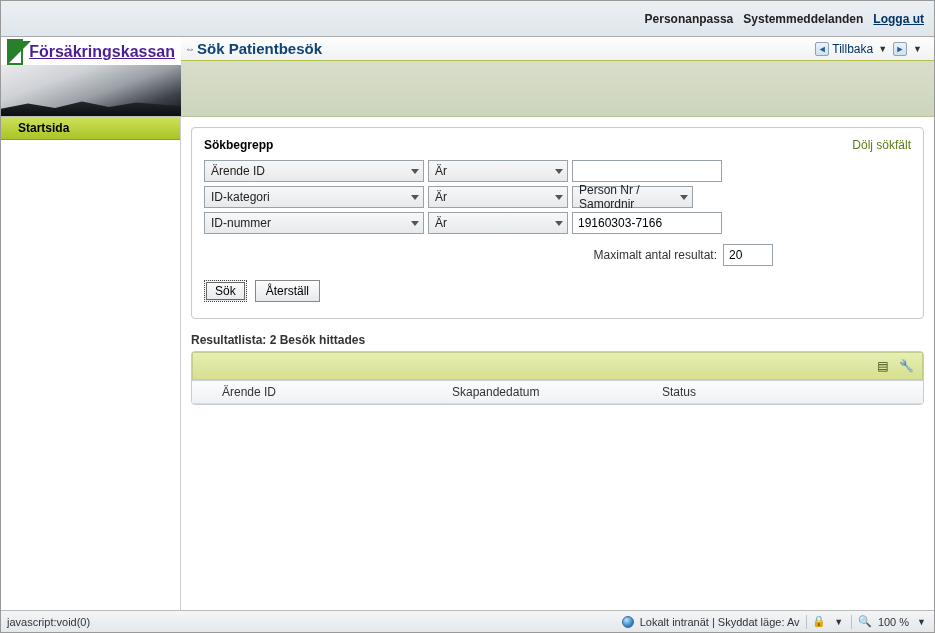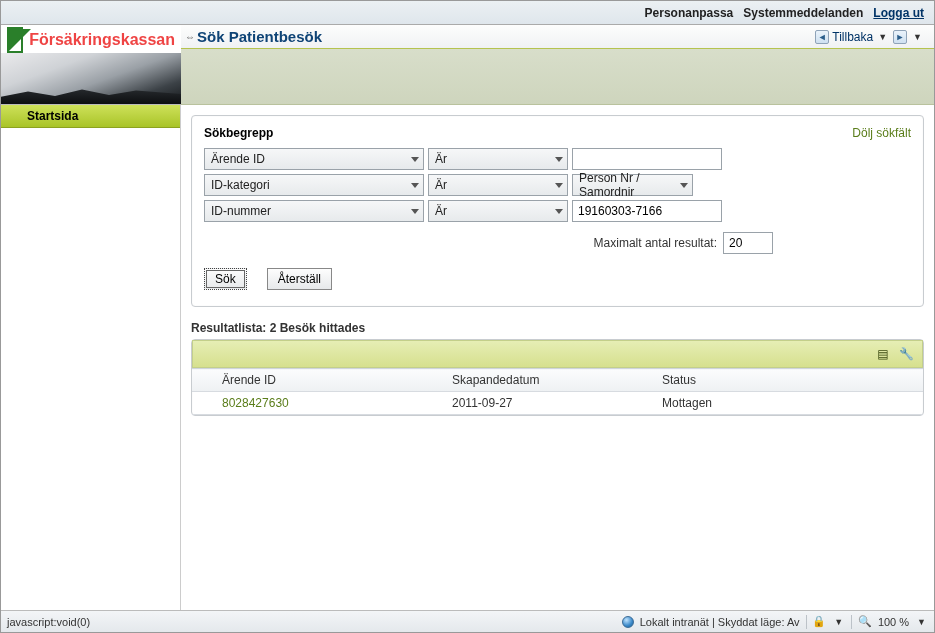--- a/index.html
+++ b/index.html
@@ -13,21 +13,21 @@
     overflow: hidden;
   }
   .app {
     width: 935px; height: 633px;
     display: flex; flex-direction: column;
     border: 1px solid #999;
     position: relative;
   }
   
   .topnav {
-    height: 24px;
+    height: 36px;
     background: linear-gradient(#ebf0f3, #dfe6ec);
     border-bottom: 1px solid #aaa;
     display: flex; justify-content: flex-end; align-items: center;
     gap: 10px; padding: 8px 10px;
     font-size: 12px;
   }
   .topnav a { color: #003366; text-decoration: none; }
   .topnav a.logout { text-decoration: underline; font-weight: bold; }
   .topnav .hlink { font-weight: bold; color: #222; }
   
@@ -47,21 +47,21 @@
     width: 26px; height: 26px;
     border: 2px solid #2a7f2a;
     position: relative;
   }
   .logo-square::before {
     content: ""; position: absolute;
     left: 0; top: 0; width: 0; height: 0;
     border-top: 22px solid #2a7f2a;
     border-right: 22px solid transparent;
   }
-  .logo-text { font-weight: bold; font-size: 16px; color: #ef4444; white-space: nowrap; }
+  .logo-text { font-weight: bold; font-size: 16px; color: #4c1d95; white-space: nowrap; text-decoration: underline; }
   .hero-img {
     flex: 1;
     background:
       linear-gradient(160deg,#eaeaec 0%, #cfd2d6 30%, #9aa0a6 55%, #3c4247 80%, #14171a 100%);
     position: relative;
     overflow: hidden;
   }
   .hero-img::after {
     content: "";
     position: absolute; left: 0; right: 0; bottom: 0; height: 18px;
@@ -103,21 +103,21 @@
   
   .body-row { flex: 1; display: flex; min-height: 0; }
   .sidebar {
     width: 180px;
     border-right: 1px solid #ccc;
     background: #fff;
   }
   .sidebar-item {
     background: linear-gradient(#cee15a,#a9c428);
     border-bottom: 1px solid #8ca21f;
-    padding: 4px 26px;
+    padding: 4px 17px;
     font-weight: bold; color: #000;
     cursor: pointer;
   }
   .main {
     flex: 1;
     padding: 10px 10px 10px 10px;
     overflow: auto;
     background: #fff;
   }
   .panel {
@@ -169,21 +169,21 @@
   .max-row input { width: 50px; }
   .btn {
     height: 22px;
     border: 1px solid #888;
     background: linear-gradient(#fdfdfd,#e7e9eb);
     padding: 0 10px;
     font-size: 12px; font-family: inherit;
     cursor: pointer;
   }
   .btn.primary { border: 1px dotted #444; outline: 1px solid #666; outline-offset: -3px; }
-  .btns { display: flex; gap: 20px; }
+  .btns { display: flex; gap: 8px; }
   
   .results-title { font-weight: bold; margin-bottom: 4px; }
   .results-toolbar {
     height: 28px;
     background: linear-gradient(#e6eeb5,#d6e08e);
     border: 1px solid #c3cf8a;
     display: flex; justify-content: flex-end; align-items: center;
     gap: 10px; padding: 0 8px;
   }
   .mini-icon {
@@ -351,26 +351,20 @@
             </colgroup>
           <thead>
             <tr>
               <th></th>
               <th>Ärende ID</th>
               <th>Skapandedatum</th>
               <th>Status</th>
             </tr>
           </thead>
           <tbody>
-            <tr>
-              <td></td>
-              <td><span class="id-link">8028427630</span></td>
-              <td>2011-09-27</td>
-              <td>Mottagen</td>
-            </tr>
           </tbody>
         </table>
       </div>
 
     </div>
   </div>
 
   <div class="statusbar">
     <div class="status-left">javascript:void(0)</div>
     <div class="status-right">

